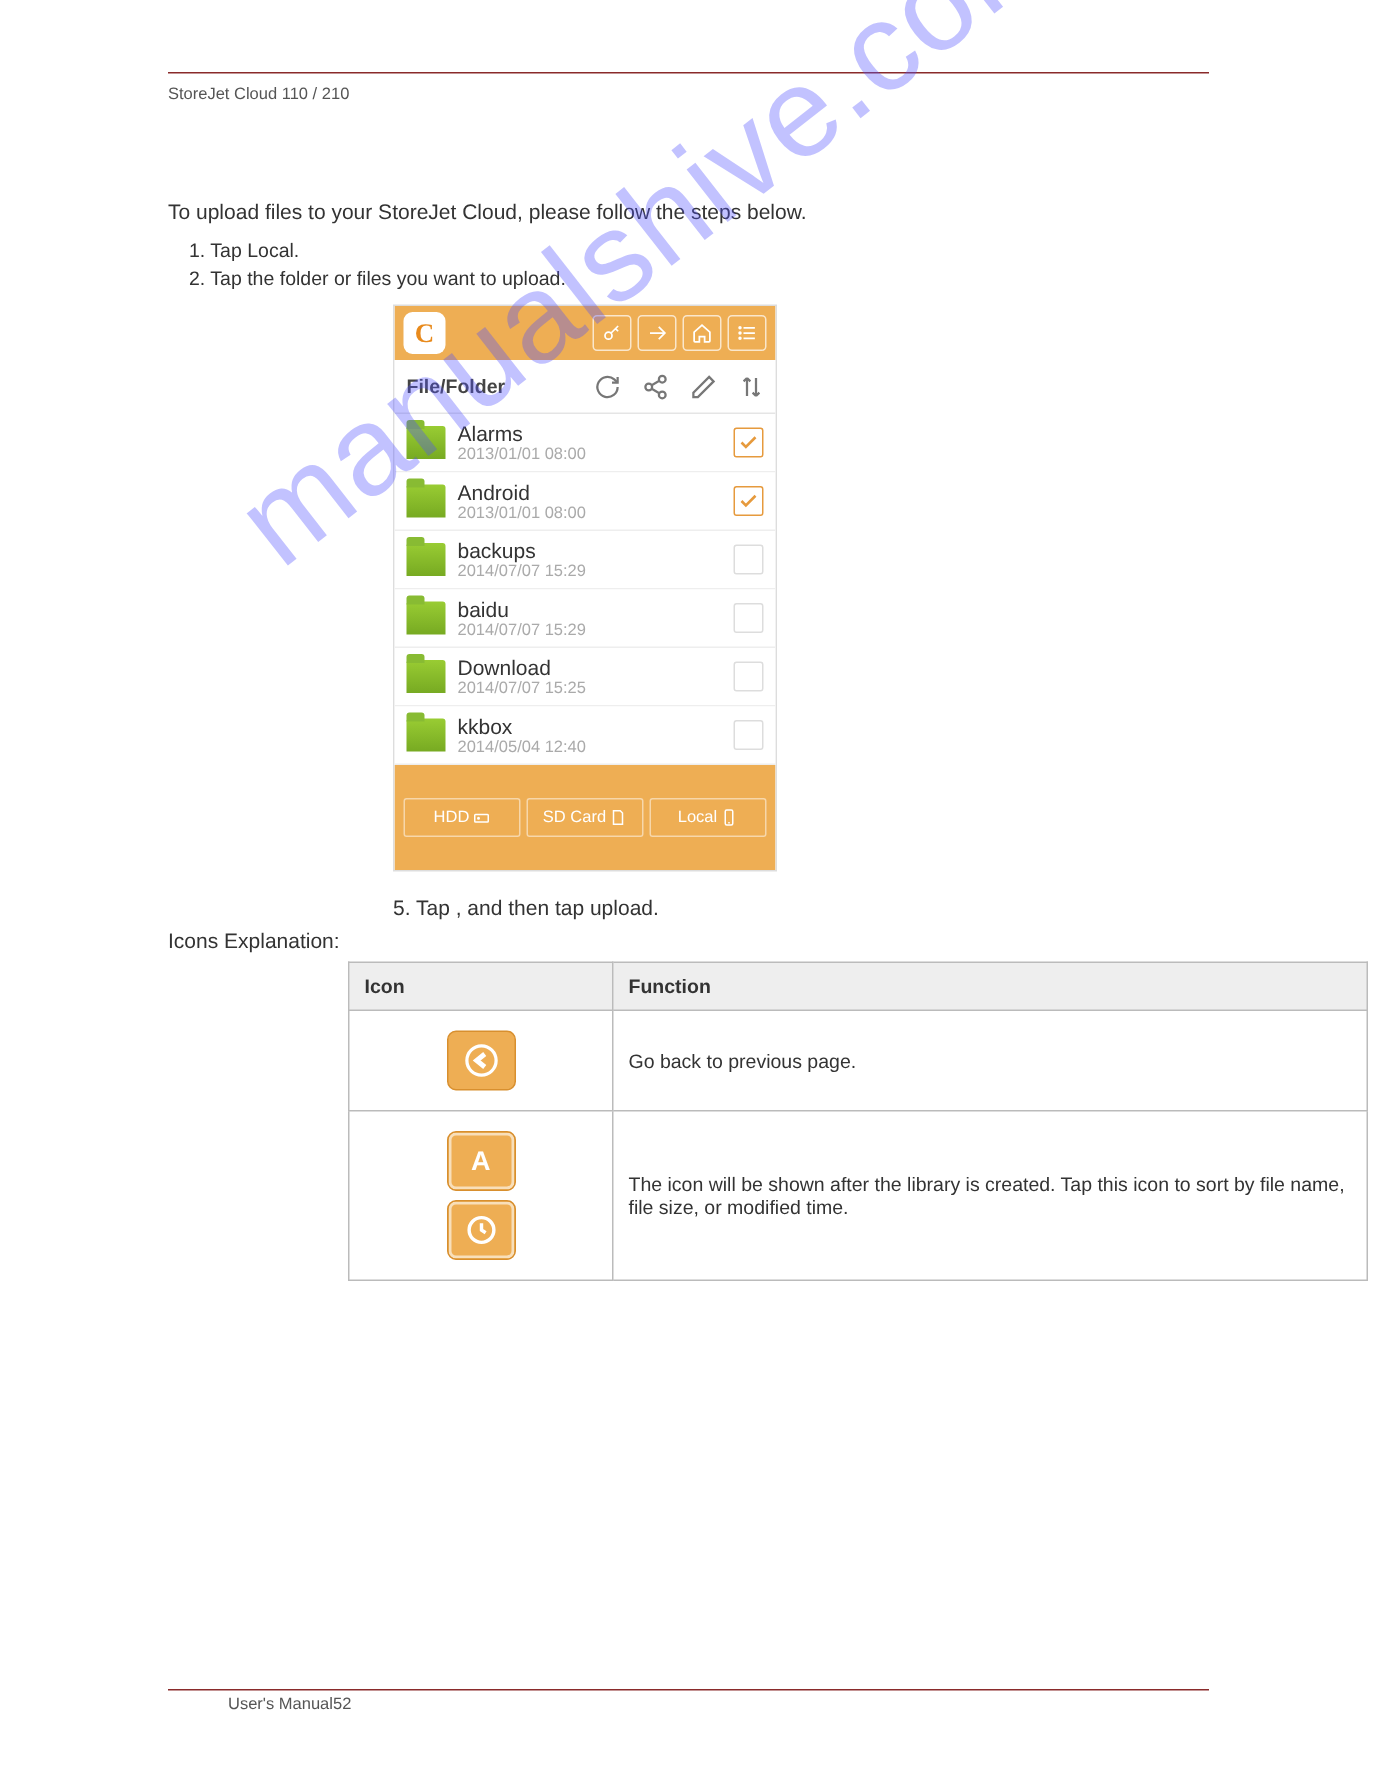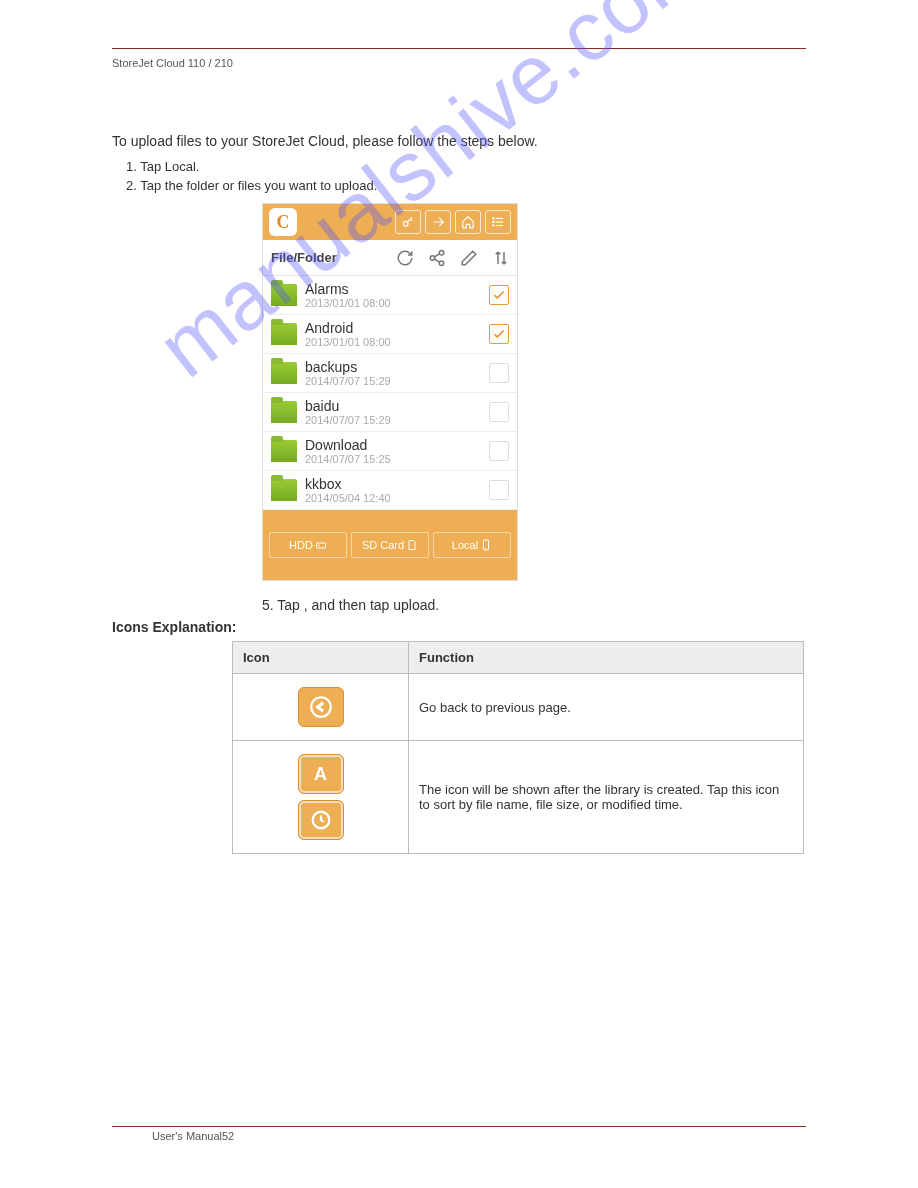--- a/index.html
+++ b/index.html
@@ -119,24 +119,24 @@
   .tab {
     flex:1;
     border:1px solid rgba(255,255,255,0.5);
     border-radius:2px;
     padding: 6px 2px;
     color:#fff; font-size:11px;
     display:flex;align-items:center;justify-content:center;gap:2px;
   }
   .tab .ticon{display:inline-flex;}
   .caption { margin: 16px 0 6px 150px; font-size:14px; }
-  .exp-head { margin-bottom: 6px; font-weight: bold; font-size:14px;}
+  .exp-head { margin-bottom: 6px; font-weight: normal; font-size:14px;}
   .tbl {
     border-collapse: collapse;
-    width: 572px;
+    width: 680px;
     margin-left: 120px;
     font-size: 13px;
   }
   .tbl th, .tbl td {
     border: 1px solid #bbb;
     padding: 8px 10px;
     vertical-align: middle;
   }
   .tbl th { background:#eee; font-weight: bold; text-align:left;}
   .tbl td.iconcell { text-align:center; width: 176px; padding: 10px;}

